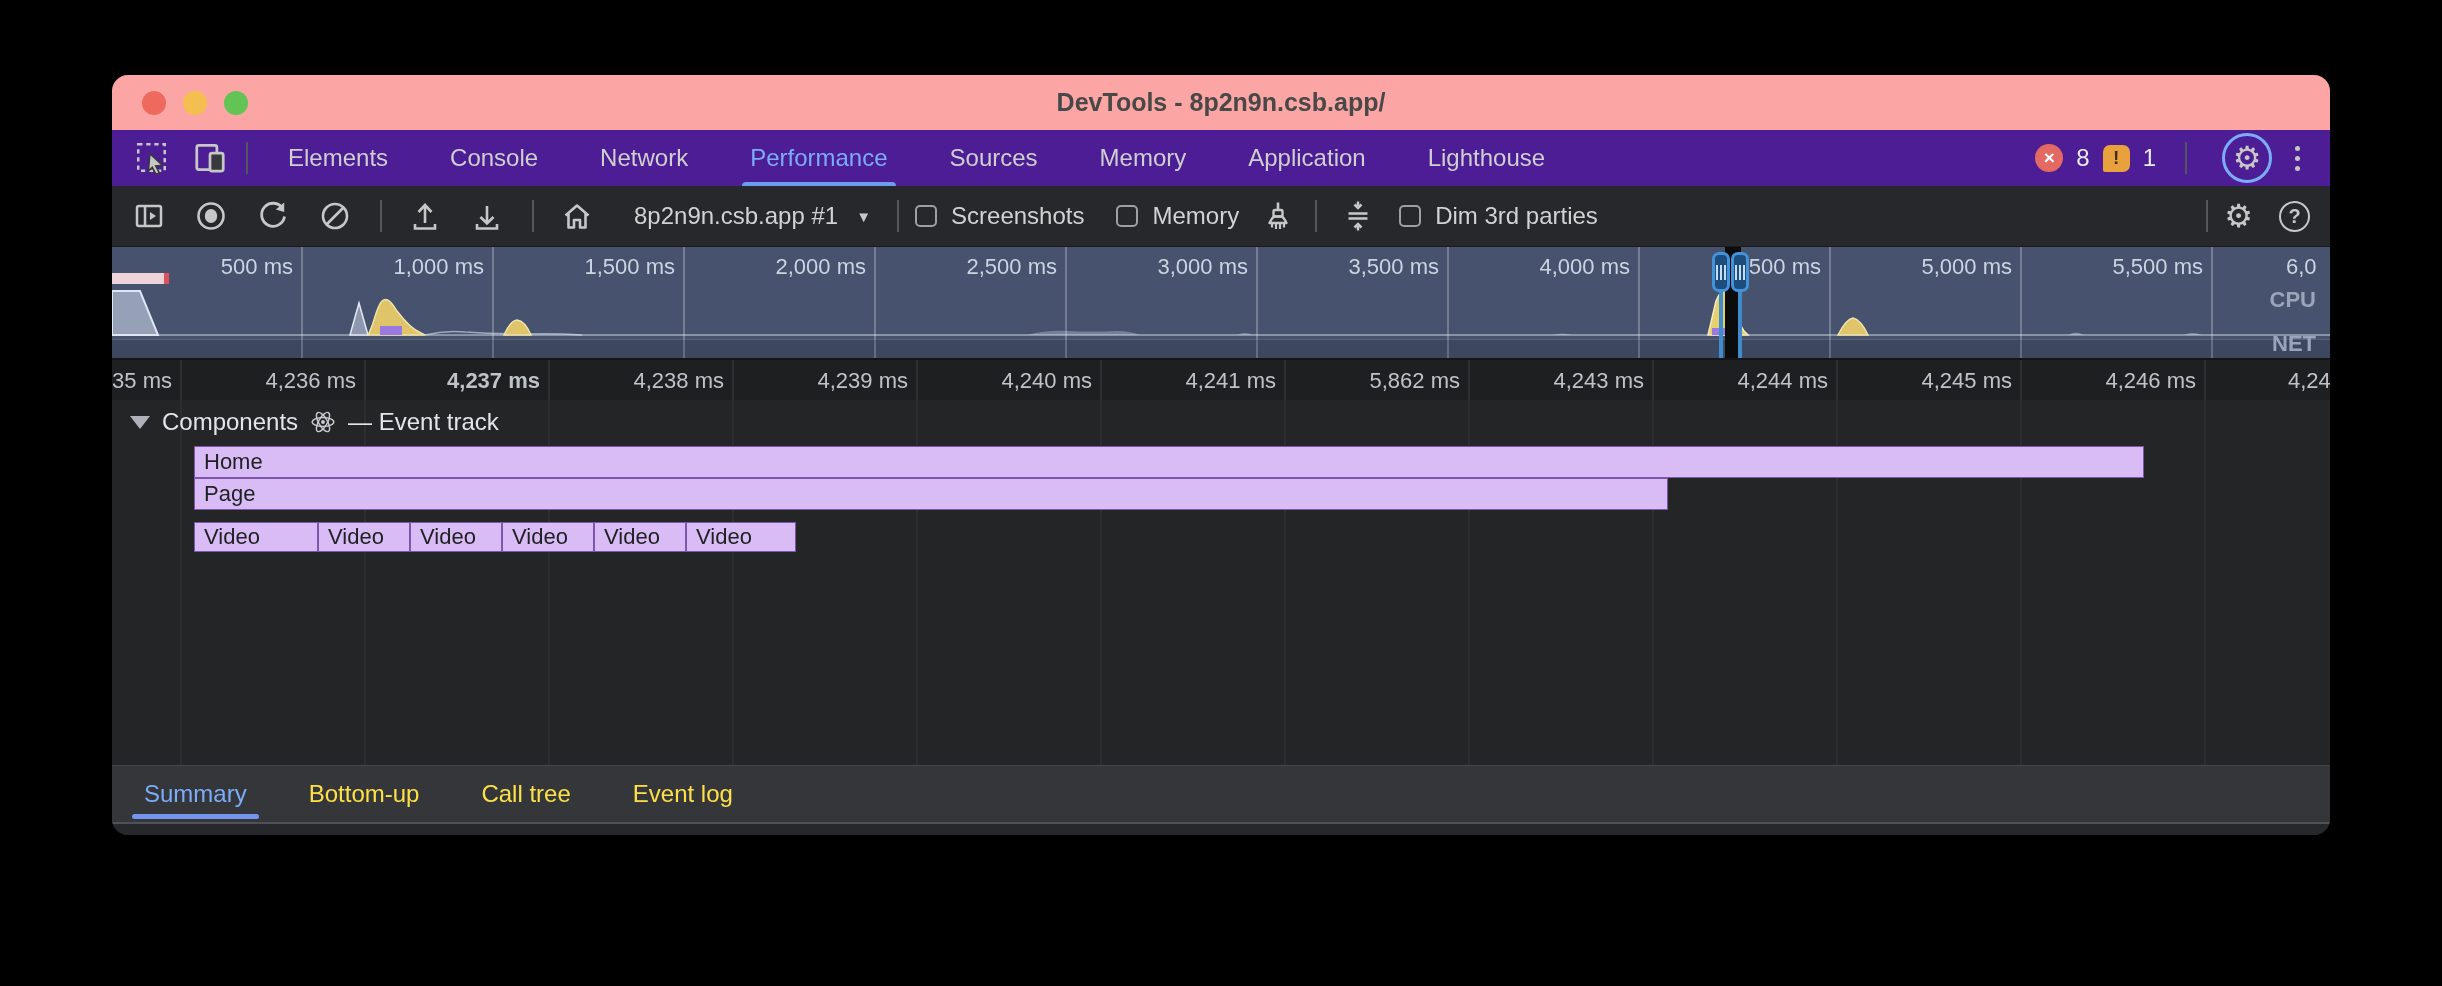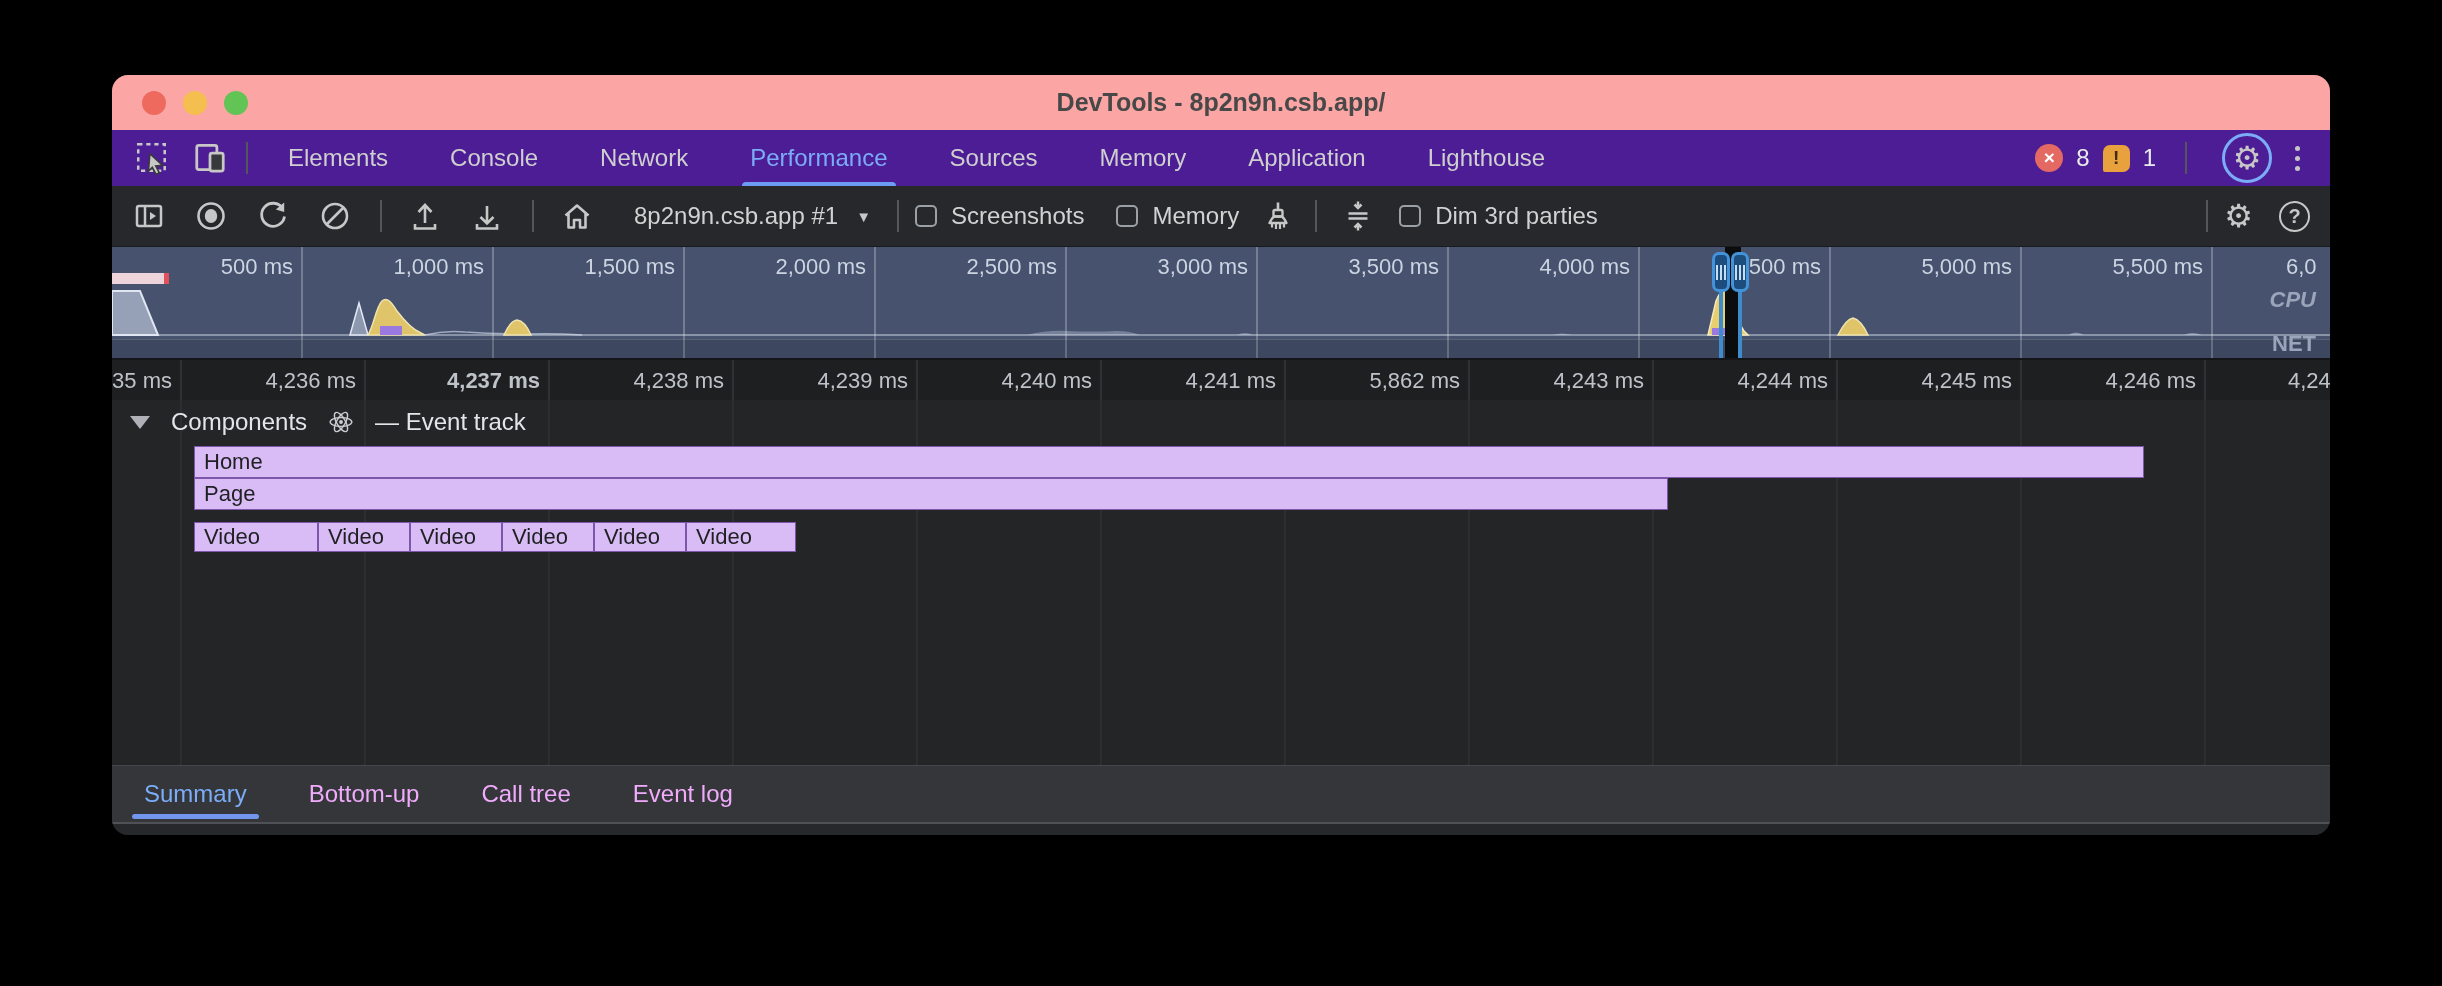--- a/index.html
+++ b/index.html
@@ -55,49 +55,49 @@
 
   
   .overview { height:112px; background:#46526e; position:relative; overflow:hidden; border-top:1px solid #1a1b1e; }
   .ov-tick { position:absolute; top:7px; font-size:22px; color:#ccd4e2; white-space:nowrap; }
   .ov-grid { position:absolute; top:0; bottom:0; width:1.5px; background:rgba(255,255,255,0.25); }
   .ov-shapes { position:absolute; left:0; top:0; }
   .net-strip { position:absolute; left:0; right:0; top:92px; bottom:0; background:rgba(0,0,0,0.12);
                border-top:1px solid rgba(255,255,255,0.15); }
   .net-req { position:absolute; left:0; top:26px; width:52px; height:11px; background:#ecd4da; }
   .net-req-end { position:absolute; left:52px; top:26px; width:5px; height:11px; background:#e0515c; }
-  .cpu-label { position:absolute; right:14px; top:40px; font-size:22px; font-weight:bold; color:#9aa5ba;font-style:italic; }
+  .cpu-label { position:absolute; right:14px; top:40px; font-size:22px; font-weight:bold; color:#9aa5ba; }
   .net-label { position:absolute; right:14px; bottom:1px; font-size:22px; font-weight:bold; color:#9aa5ba;margin-left:37px; }
   .sel-shade { position:absolute; left:1613px; top:0; width:16px; height:112px; background:#0b0c0e; }
   .sel-line { position:absolute; top:40px; bottom:0; width:4px; background:#3f8ccc; }
   .handle { position:absolute; top:5px; width:18px; height:40px; background:#1d4d7d;
             border:3px solid #4293da; border-radius:7px;
             display:flex; align-items:center; justify-content:center; gap:2px; }
   .grip { width:2px; height:15px; background:#c6ddf2; }
 
   
   .ruler { height:42px; background:#1e1f21; position:relative; border-top:2px solid #141518; overflow:hidden; }
   .ruler-tick { position:absolute; top:8px; font-size:22px; color:#bec3c9; white-space:nowrap; }
   .ruler-grid { position:absolute; top:0; bottom:0; width:1.5px; background:rgba(255,255,255,0.08); }
 
   
   .chart { position:relative; height:365px; background:#242527; overflow:hidden; }
   .chart-grid { position:absolute; top:0; bottom:0; width:1.5px; background:rgba(255,255,255,0.045); }
-  .track-header { position:absolute; left:18px; top:8px; display:flex; align-items:center; gap:21px;
+  .track-header { position:absolute; left:18px; top:8px; display:flex; align-items:center; gap:12px;
                   font-size:24px; color:#e3e5e8; }
   .tri { width:0; height:0; border-left:10px solid transparent; border-right:10px solid transparent;
          border-top:13px solid #aeb2b8; }
   .bar { position:absolute; background:#d9bcf6; border:1.5px solid #7e57ad;
          font-size:22px; color:#1f2022; display:flex; align-items:center;
          padding-left:9px; overflow:hidden; white-space:nowrap; cursor:default; }
 
   
   .bottom-tabs { height:57px; background:#343639; display:flex; align-items:center;
                  padding:0 28px; border-top:1px solid #45464a; }
-  .btab { font-size:24px; color:#f0abfc; margin-right:54px; height:100%;
+  .btab { font-size:24px; color:#fde047; margin-right:54px; height:100%;
           display:flex; align-items:center; position:relative; padding:0 4px; cursor:default; }
   .btab.active { color:#7cacf8; }
   .btab.active::after { content:""; position:absolute; left:-8px; right:-8px; bottom:3px;
                         height:5px; border-radius:5px; background:#7296ee; }
   .bottom-strip { height:13px; background:#27282b; border-top:2px solid #505156; }
 
   svg.icon { display:block; }
 </style>
 </head>
 <body>

